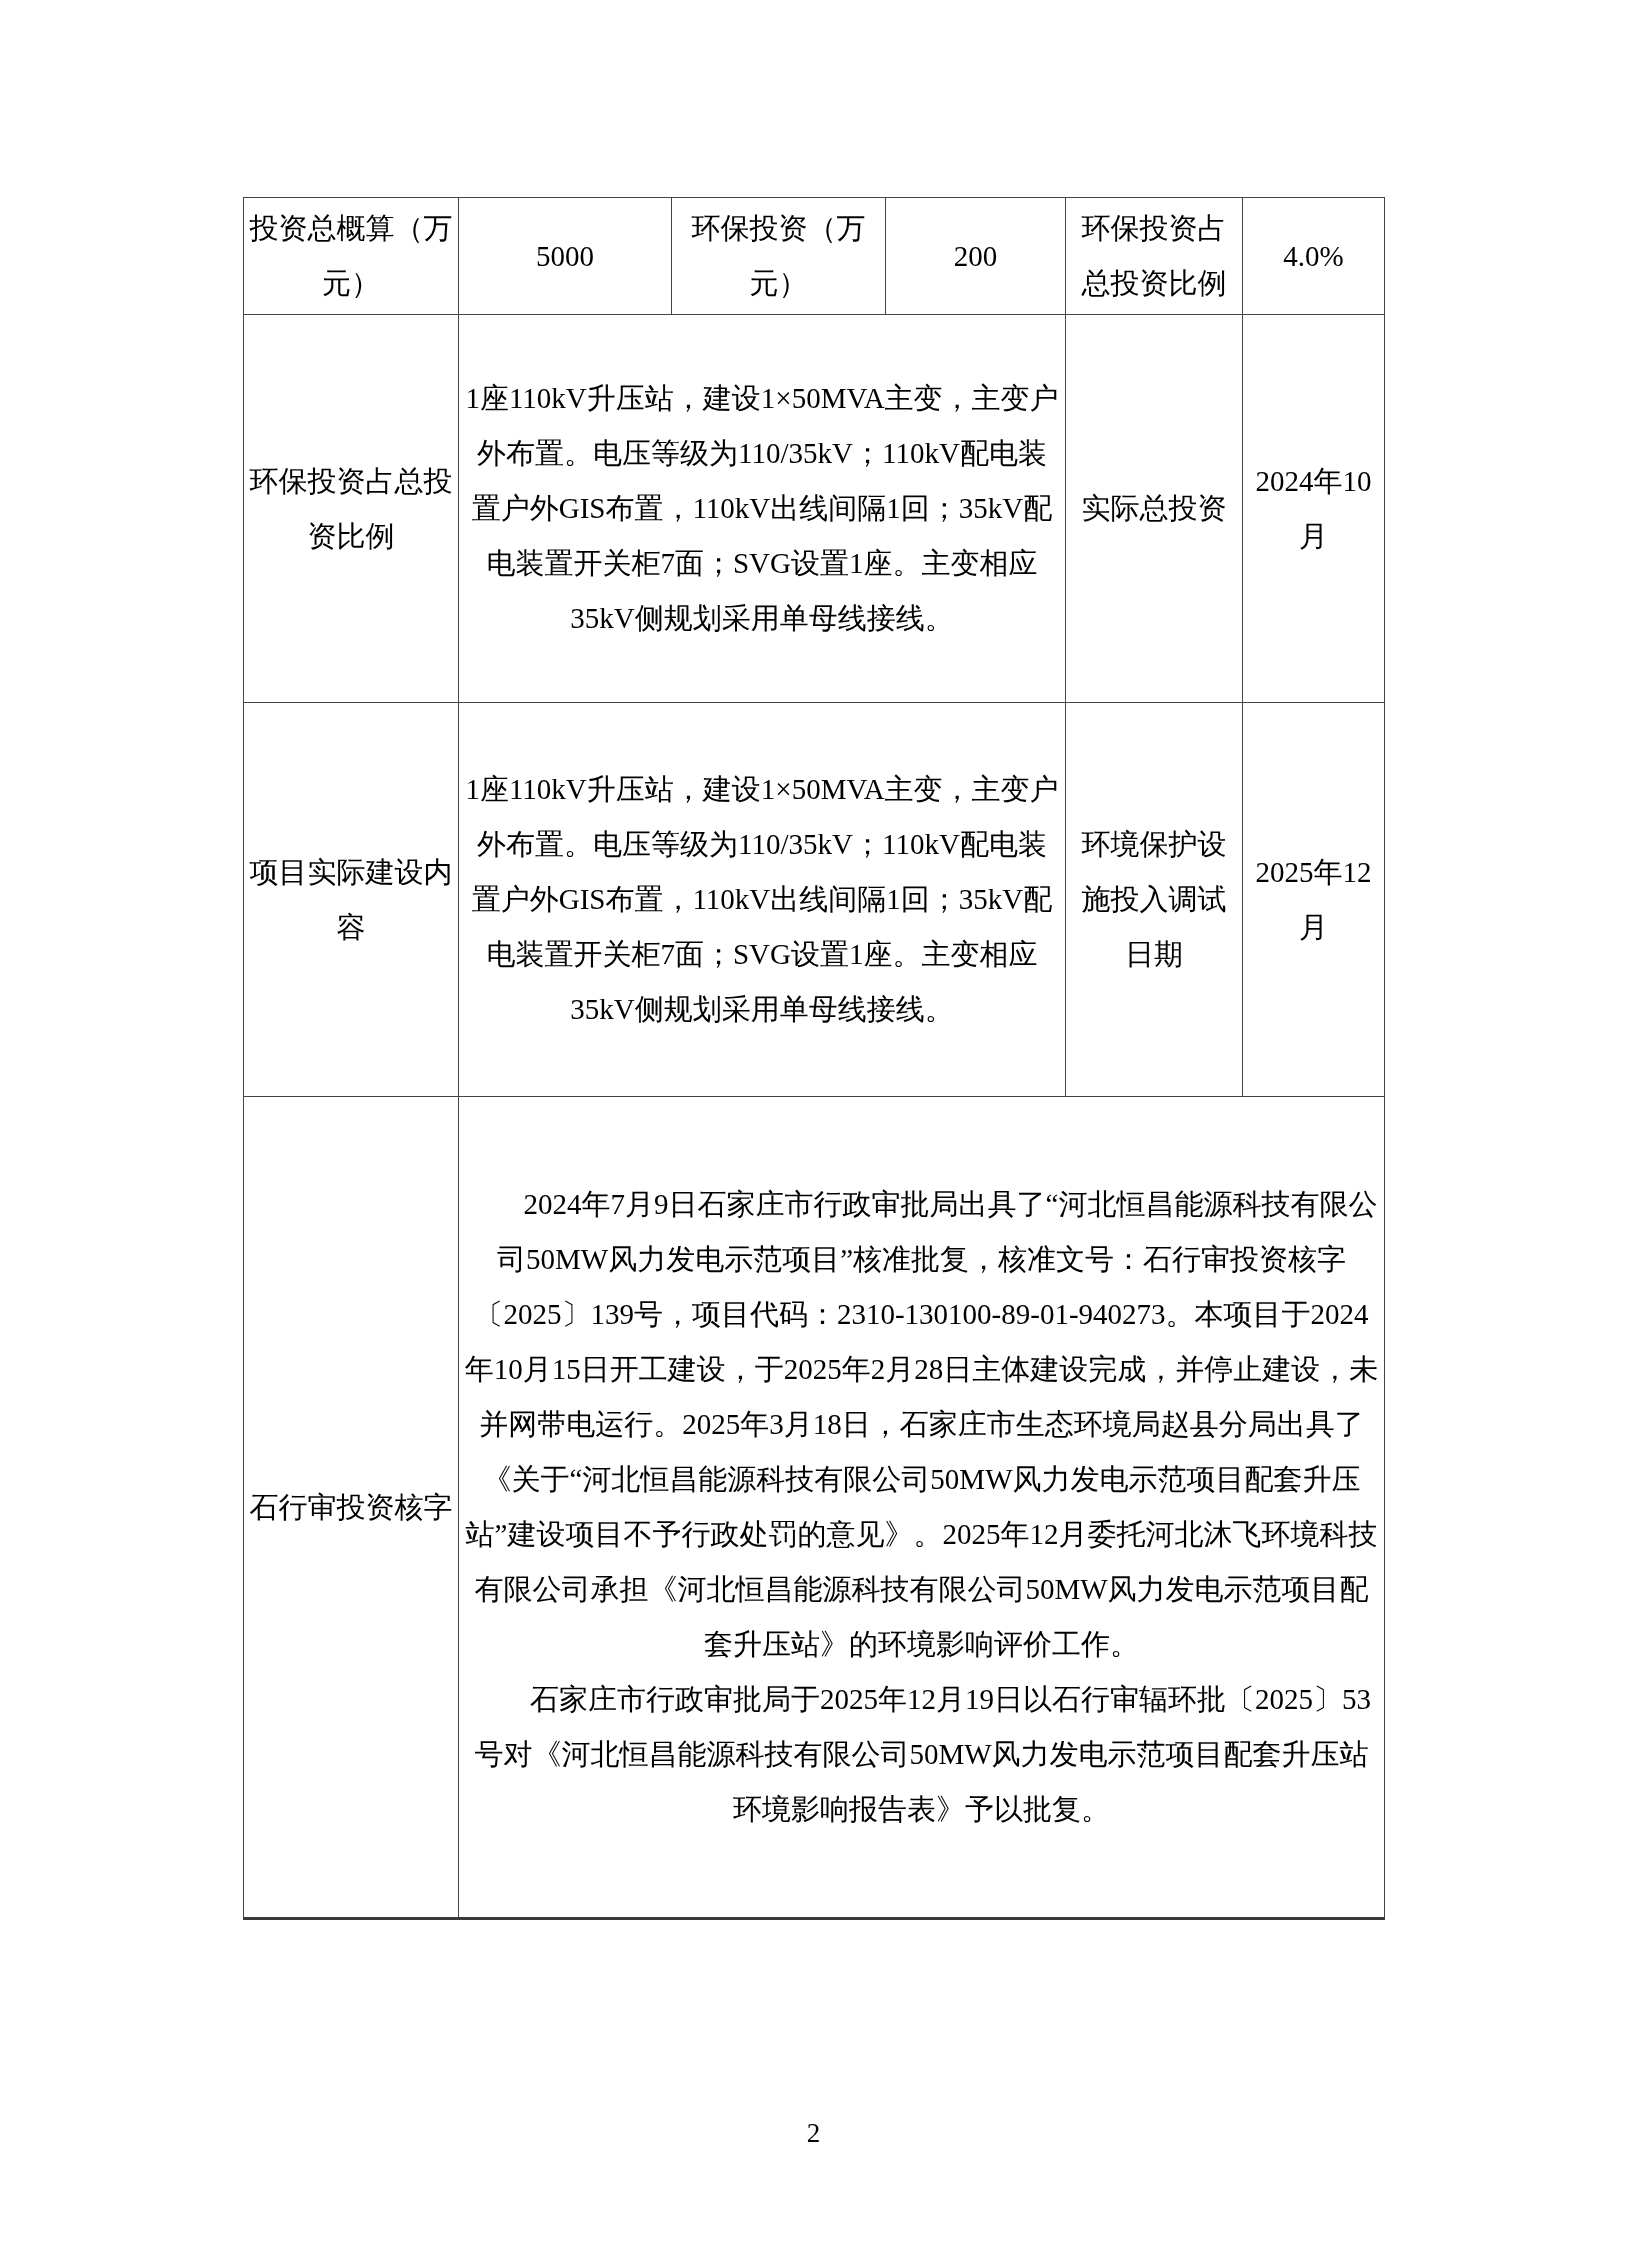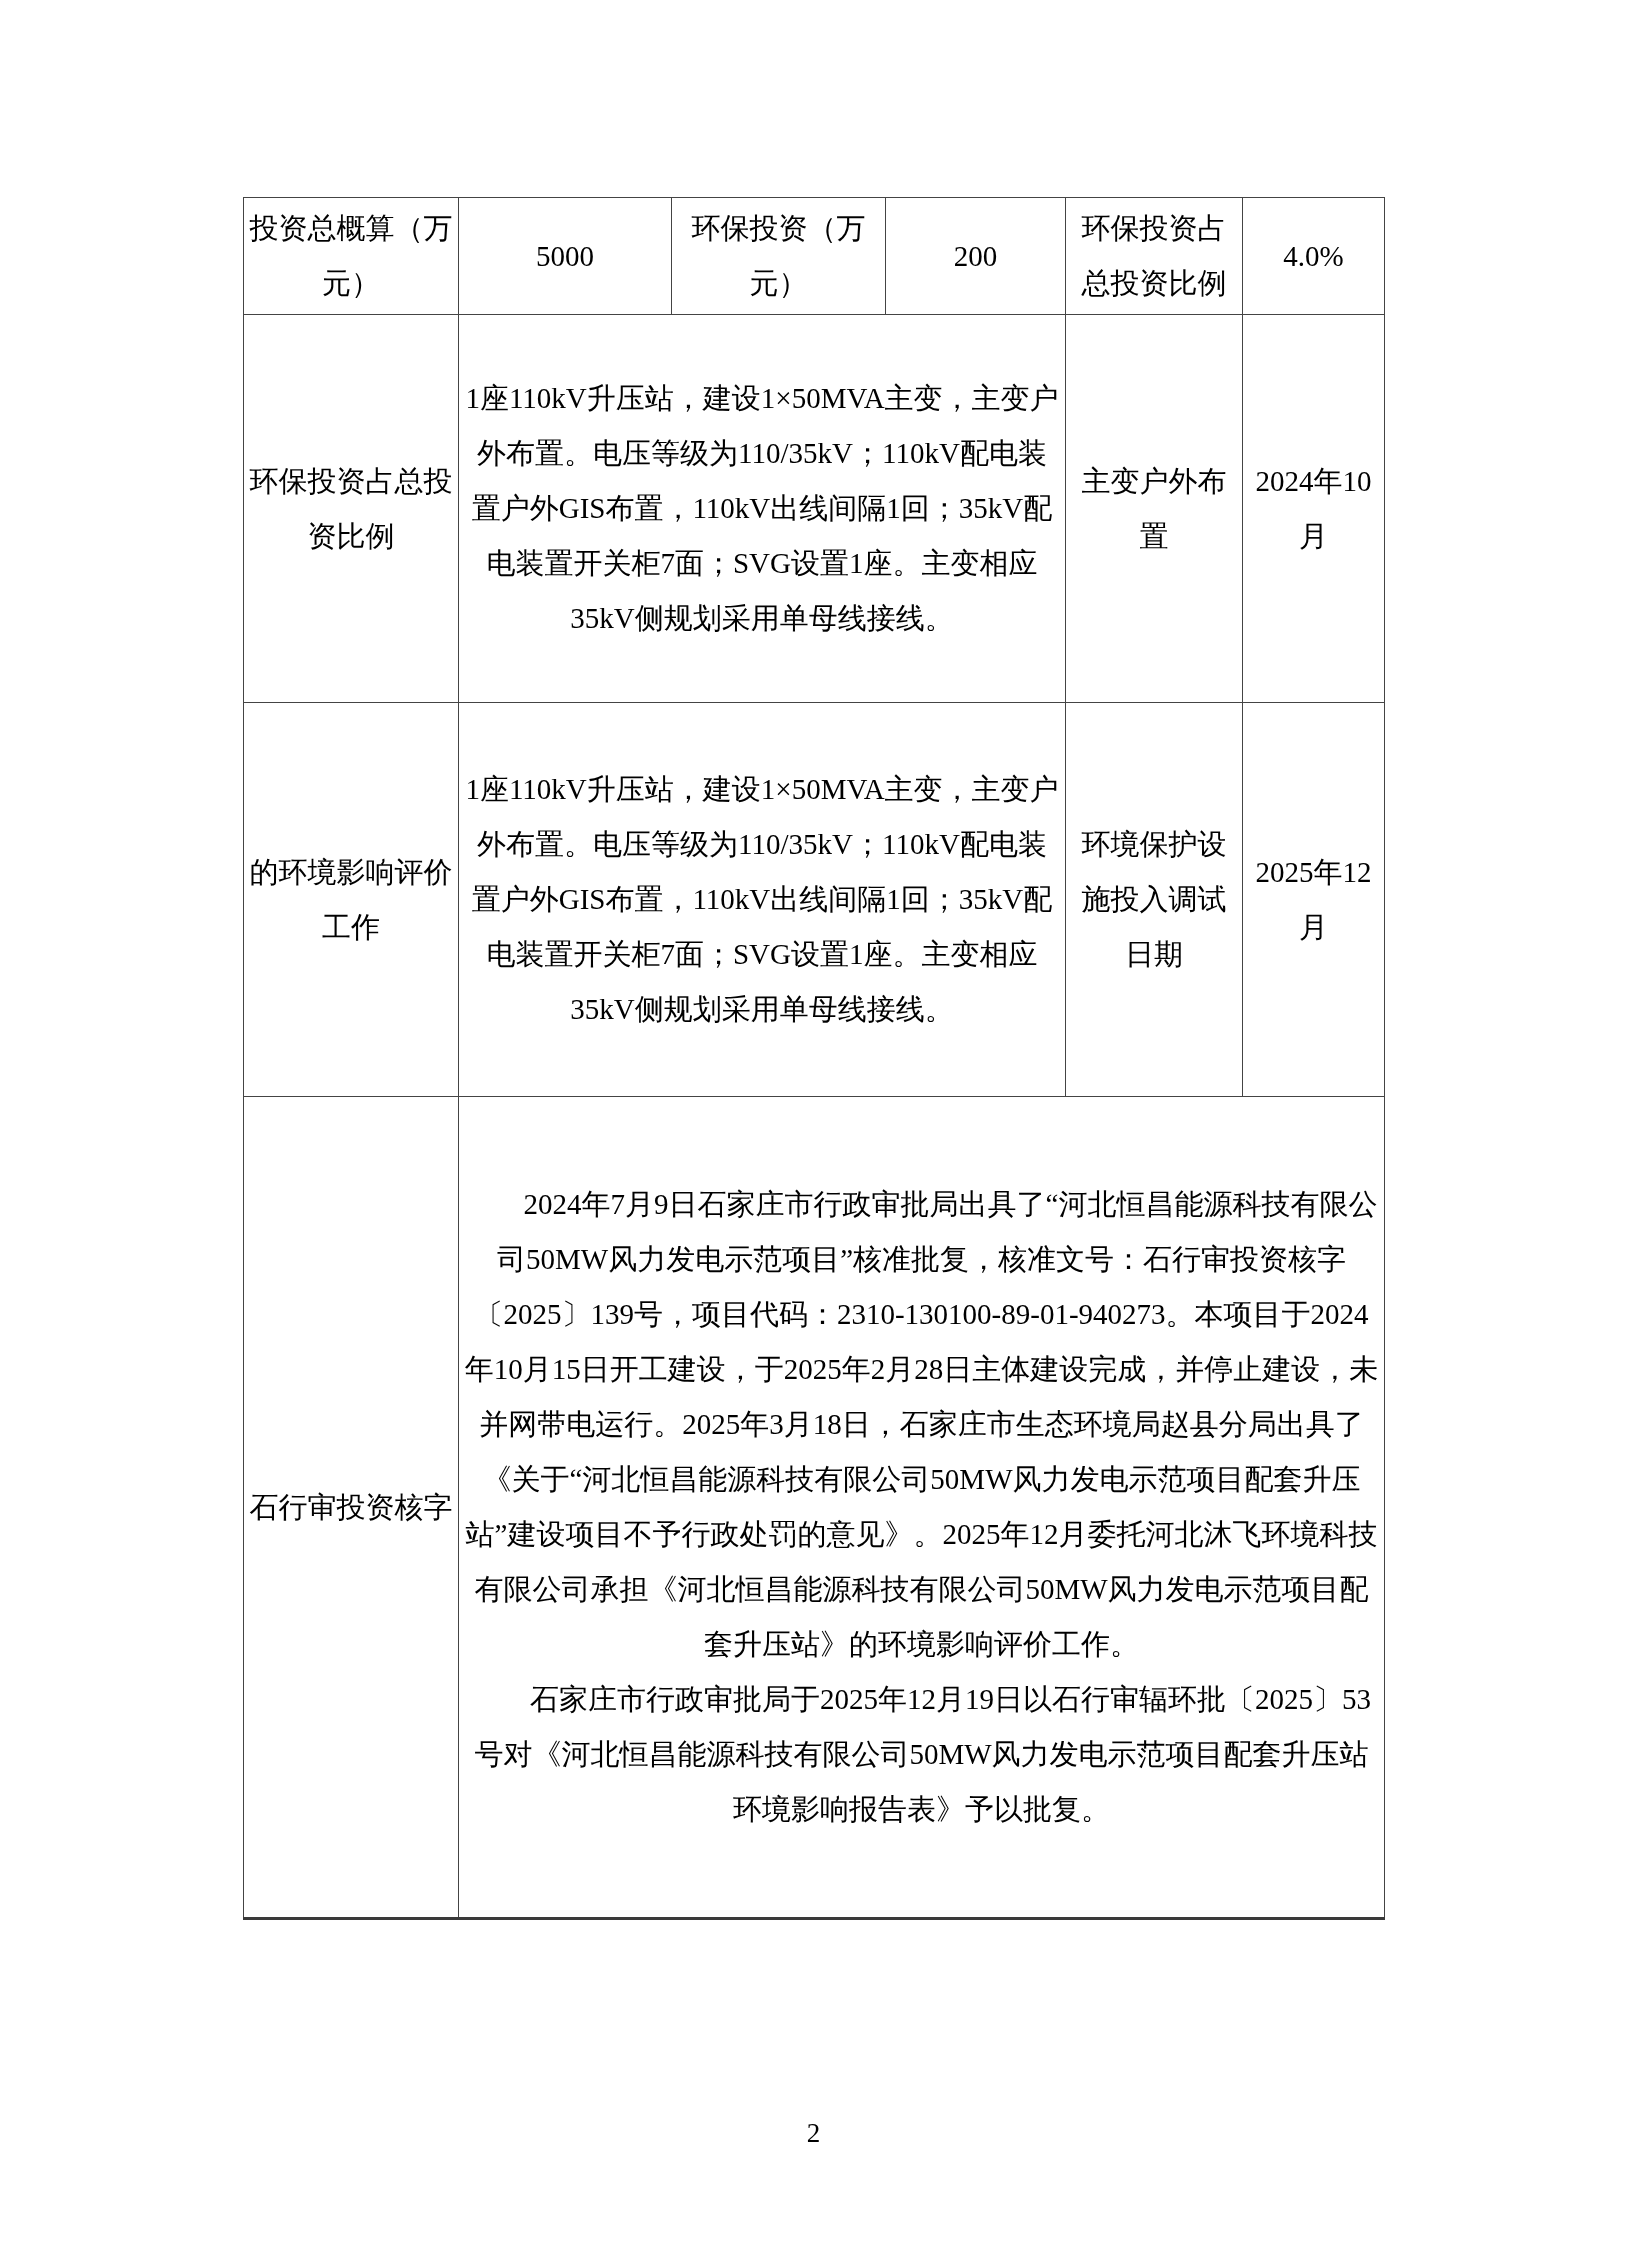--- a/index.html
+++ b/index.html
@@ -89,26 +89,26 @@
       <td>环保投资（万元）</td>
       <td>200</td>
       <td>环保投资占总投资比例</td>
       <td>4.0%</td>
     </tr>
 
 
     <tr style="height:388px">
       <td>环保投资占总投资比例</td>
       <td colspan="3" class="content-cell">1座110kV升压站，建设1×50MVA主变，主变户外布置。电压等级为110/35kV；110kV配电装置户外GIS布置，110kV出线间隔1回；35kV配电装置开关柜7面；SVG设置1座。主变相应35kV侧规划采用单母线接线。</td>
-      <td>主变户外布置</td>
+      <td>实际总投资</td>
       <td>2024年10月</td>
     </tr>
 
     <tr style="height:394px">
-      <td>的环境影响评价工作</td>
+      <td>项目实际建设内容</td>
       <td colspan="3" class="content-cell">1座110kV升压站，建设1×50MVA主变，主变户外布置。电压等级为110/35kV；110kV配电装置户外GIS布置，110kV出线间隔1回；35kV配电装置开关柜7面；SVG设置1座。主变相应35kV侧规划采用单母线接线。</td>
       <td>环境保护设施投入调试日期</td>
       <td>2025年12月</td>
     </tr>
 
     <tr style="height:822px" class="row-last">
       <td>石行审投资核字</td>
       <td colspan="5" class="summary-cell">
         <p>2024年7月9日石家庄市行政审批局出具了“河北恒昌能源科技有限公司50MW风力发电示范项目”核准批复，核准文号：石行审投资核字〔2025〕139号，项目代码：2310-130100-89-01-940273。本项目于2024年10月15日开工建设，于2025年2月28日主体建设完成，并停止建设，未并网带电运行。2025年3月18日，石家庄市生态环境局赵县分局出具了《关于“河北恒昌能源科技有限公司50MW风力发电示范项目配套升压站”建设项目不予行政处罚的意见》。2025年12月委托河北沐飞环境科技有限公司承担《河北恒昌能源科技有限公司50MW风力发电示范项目配套升压站》的环境影响评价工作。</p>
         <p>石家庄市行政审批局于2025年12月19日以石行审辐环批〔2025〕53号对《河北恒昌能源科技有限公司50MW风力发电示范项目配套升压站环境影响报告表》予以批复。</p>

